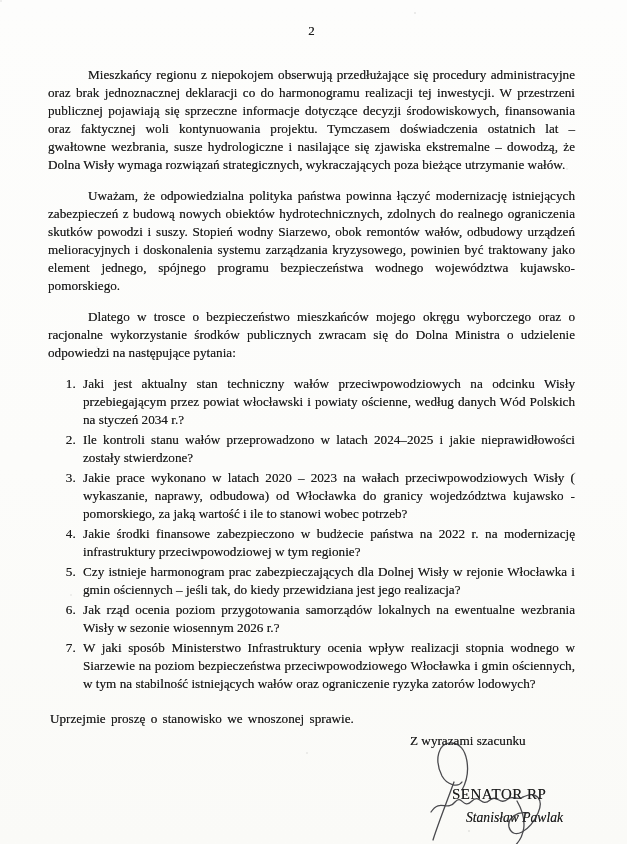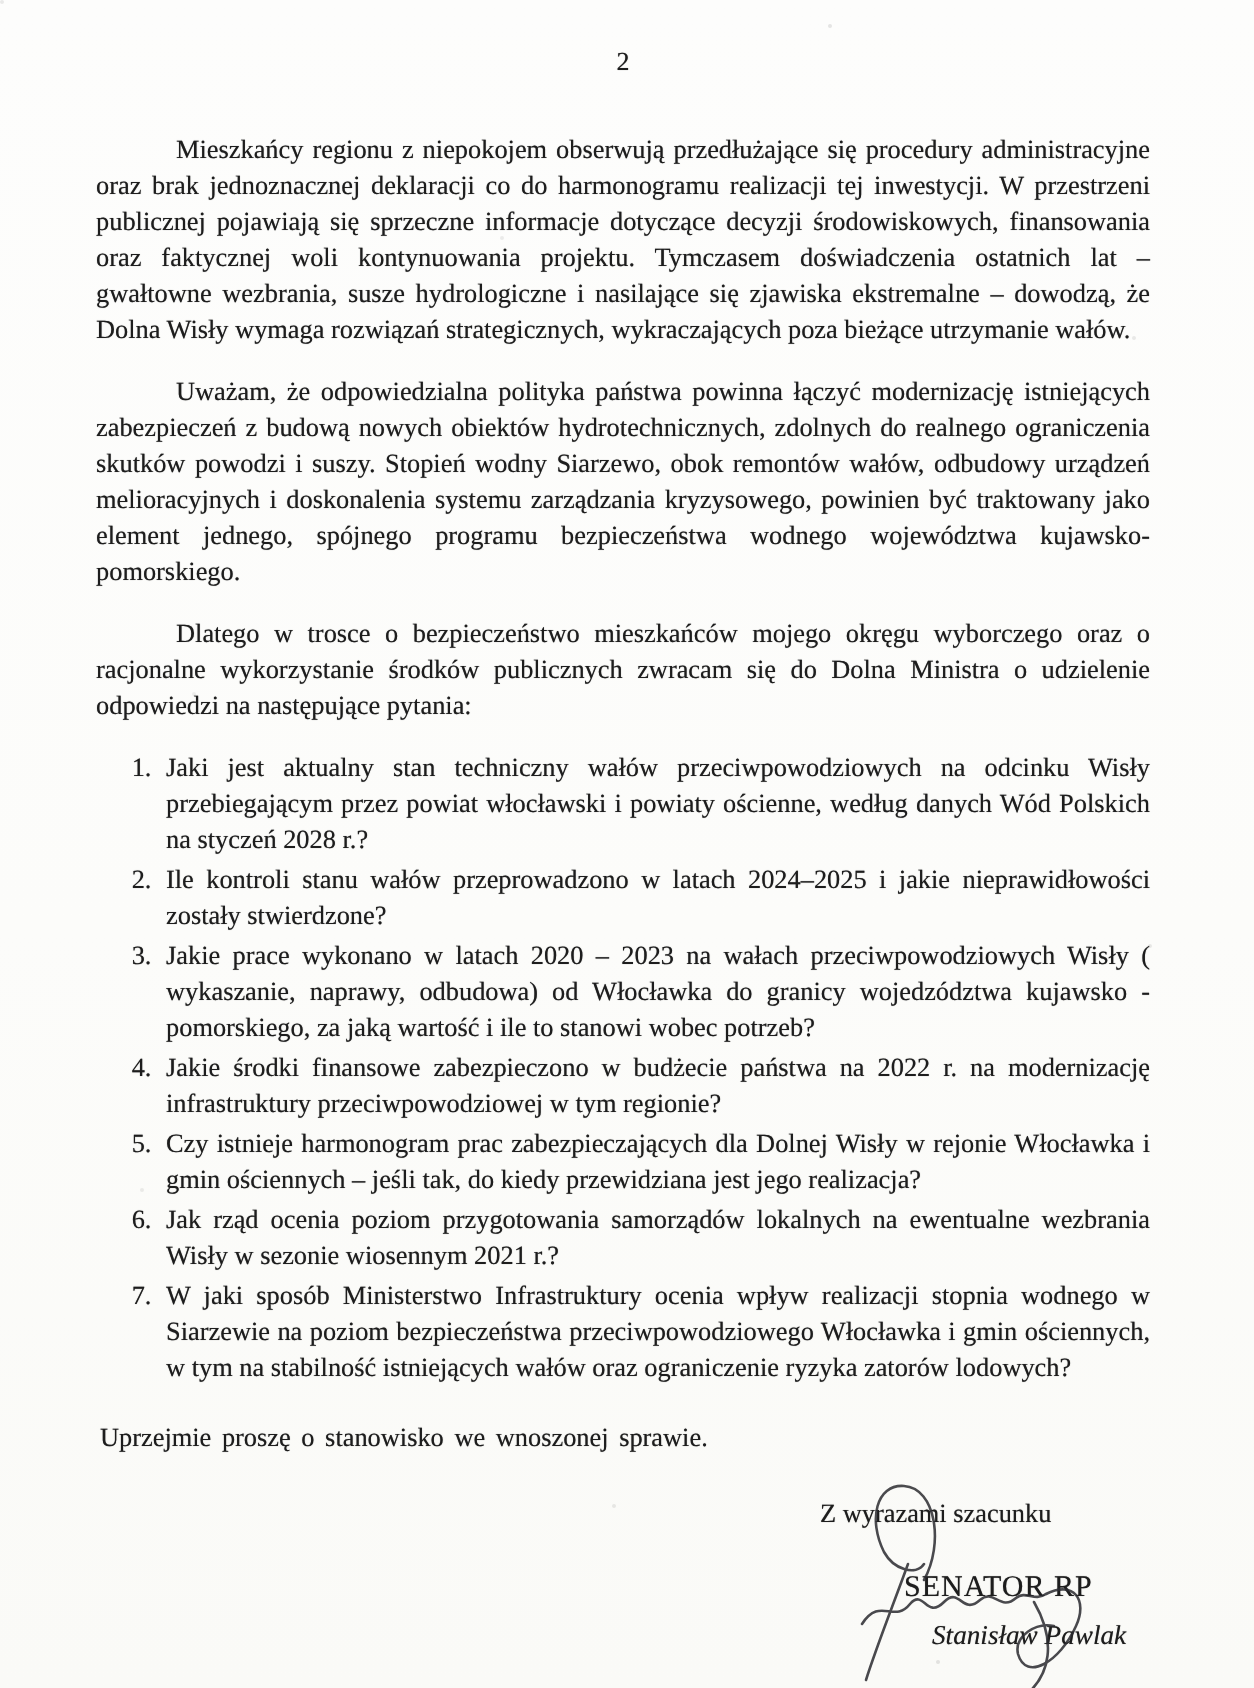--- a/index.html
+++ b/index.html
@@ -46,21 +46,21 @@
     word-spacing:2px;
   }
   .sig-block{
     position:absolute;
     left:48px;right:52px;
     top:732px;
     height:112px;
   }
   .salutation{
     position:absolute;
-    left:362px;top:16px;
+    left:362px;top:0;
     white-space:nowrap;
   }
   .sig-title{
     position:absolute;
     left:404px;top:53px;
     font-size:15px;
     letter-spacing:.5px;
     white-space:nowrap;
   }
   .sig-name{
@@ -103,26 +103,26 @@
   <div class="page-number">2</div>
 
 
   <p class="para indent">Mieszkańcy regionu z niepokojem obserwują przedłużające się procedury administracyjne oraz brak jednoznacznej deklaracji co do harmonogramu realizacji tej inwestycji. W przestrzeni publicznej pojawiają się sprzeczne informacje dotyczące decyzji środowiskowych, finansowania oraz faktycznej woli kontynuowania projektu. Tymczasem doświadczenia ostatnich lat – gwałtowne wezbrania, susze hydrologiczne i nasilające się zjawiska ekstremalne – dowodzą, że Dolna Wisły wymaga rozwiązań strategicznych, wykraczających poza bieżące utrzymanie wałów.</p>
 
   <p class="para indent">Uważam, że odpowiedzialna polityka państwa powinna łączyć modernizację istniejących zabezpieczeń z budową nowych obiektów hydrotechnicznych, zdolnych do realnego ograniczenia skutków powodzi i suszy. Stopień wodny Siarzewo, obok remontów wałów, odbudowy urządzeń melioracyjnych i doskonalenia systemu zarządzania kryzysowego, powinien być traktowany jako element jednego, spójnego programu bezpieczeństwa wodnego województwa kujawsko-pomorskiego.</p>
 
   <p class="para indent">Dlatego w trosce o bezpieczeństwo mieszkańców mojego okręgu wyborczego oraz o racjonalne wykorzystanie środków publicznych zwracam się do Dolna Ministra o udzielenie odpowiedzi na następujące pytania:</p>
 
   <ol class="questions">
-    <li>Jaki jest aktualny stan techniczny wałów przeciwpowodziowych na odcinku Wisły przebiegającym przez powiat włocławski i powiaty ościenne, według danych Wód Polskich na styczeń 2028 r.?</li>
+    <li>Jaki jest aktualny stan techniczny wałów przeciwpowodziowych na odcinku Wisły przebiegającym przez powiat włocławski i powiaty ościenne, według danych Wód Polskich na styczeń 2034 r.?</li>
     <li>Ile kontroli stanu wałów przeprowadzono w latach 2024–2025 i jakie nieprawidłowości zostały stwierdzone?</li>
     <li>Jakie prace wykonano w latach 2020 – 2023 na wałach przeciwpowodziowych Wisły ( wykaszanie, naprawy, odbudowa) od Włocławka do granicy wojedzództwa kujawsko - pomorskiego, za jaką wartość i ile to stanowi wobec potrzeb?</li>
     <li>Jakie środki finansowe zabezpieczono w budżecie państwa na 2022 r. na modernizację infrastruktury przeciwpowodziowej w tym regionie?</li>
     <li>Czy istnieje harmonogram prac zabezpieczających dla Dolnej Wisły w rejonie Włocławka i gmin ościennych – jeśli tak, do kiedy przewidziana jest jego realizacja?</li>
-    <li>Jak rząd ocenia poziom przygotowania samorządów lokalnych na ewentualne wezbrania Wisły w sezonie wiosennym 2021 r.?</li>
+    <li>Jak rząd ocenia poziom przygotowania samorządów lokalnych na ewentualne wezbrania Wisły w sezonie wiosennym 2026 r.?</li>
     <li>W jaki sposób Ministerstwo Infrastruktury ocenia wpływ realizacji stopnia wodnego w Siarzewie na poziom bezpieczeństwa przeciwpowodziowego Włocławka i gmin ościennych, w tym na stabilność istniejących wałów oraz ograniczenie ryzyka zatorów lodowych?</li>
   </ol>
 
   <p class="closing">Uprzejmie proszę o stanowisko we wnoszonej sprawie.</p>
 
   <div class="sig-block">
     <div class="salutation">Z wyrazami szacunku</div>
 
     <svg class="scribble" viewBox="0 0 182 112" fill="none" xmlns="http://www.w3.org/2000/svg">
       <g stroke="#2b2b30" stroke-width="1.3" stroke-linecap="round" opacity="0.85">

